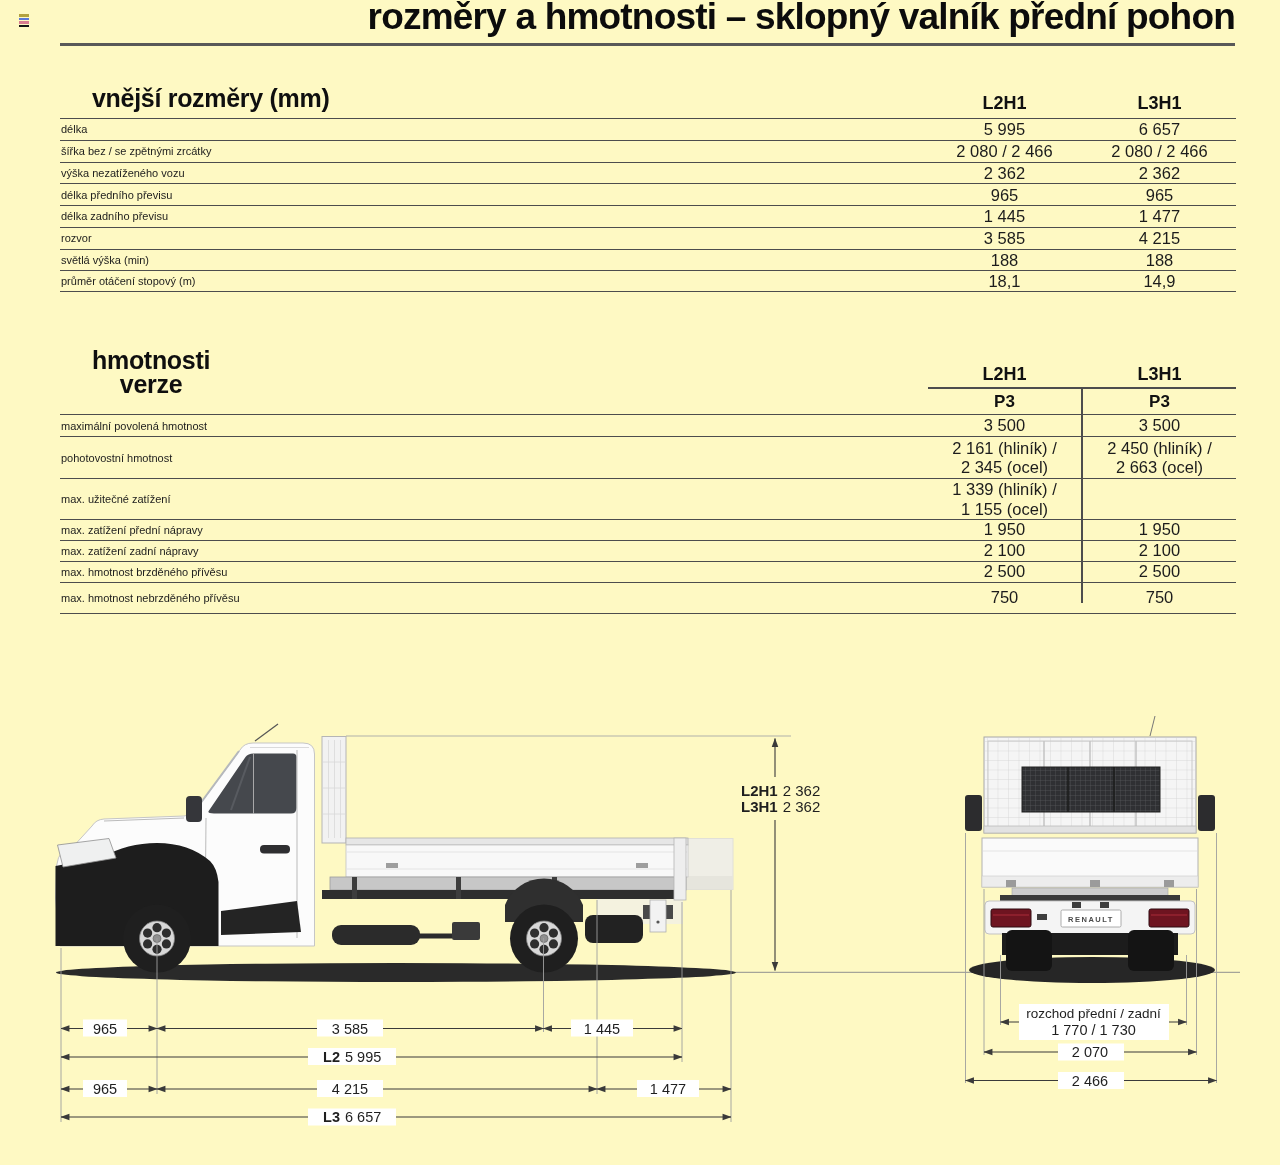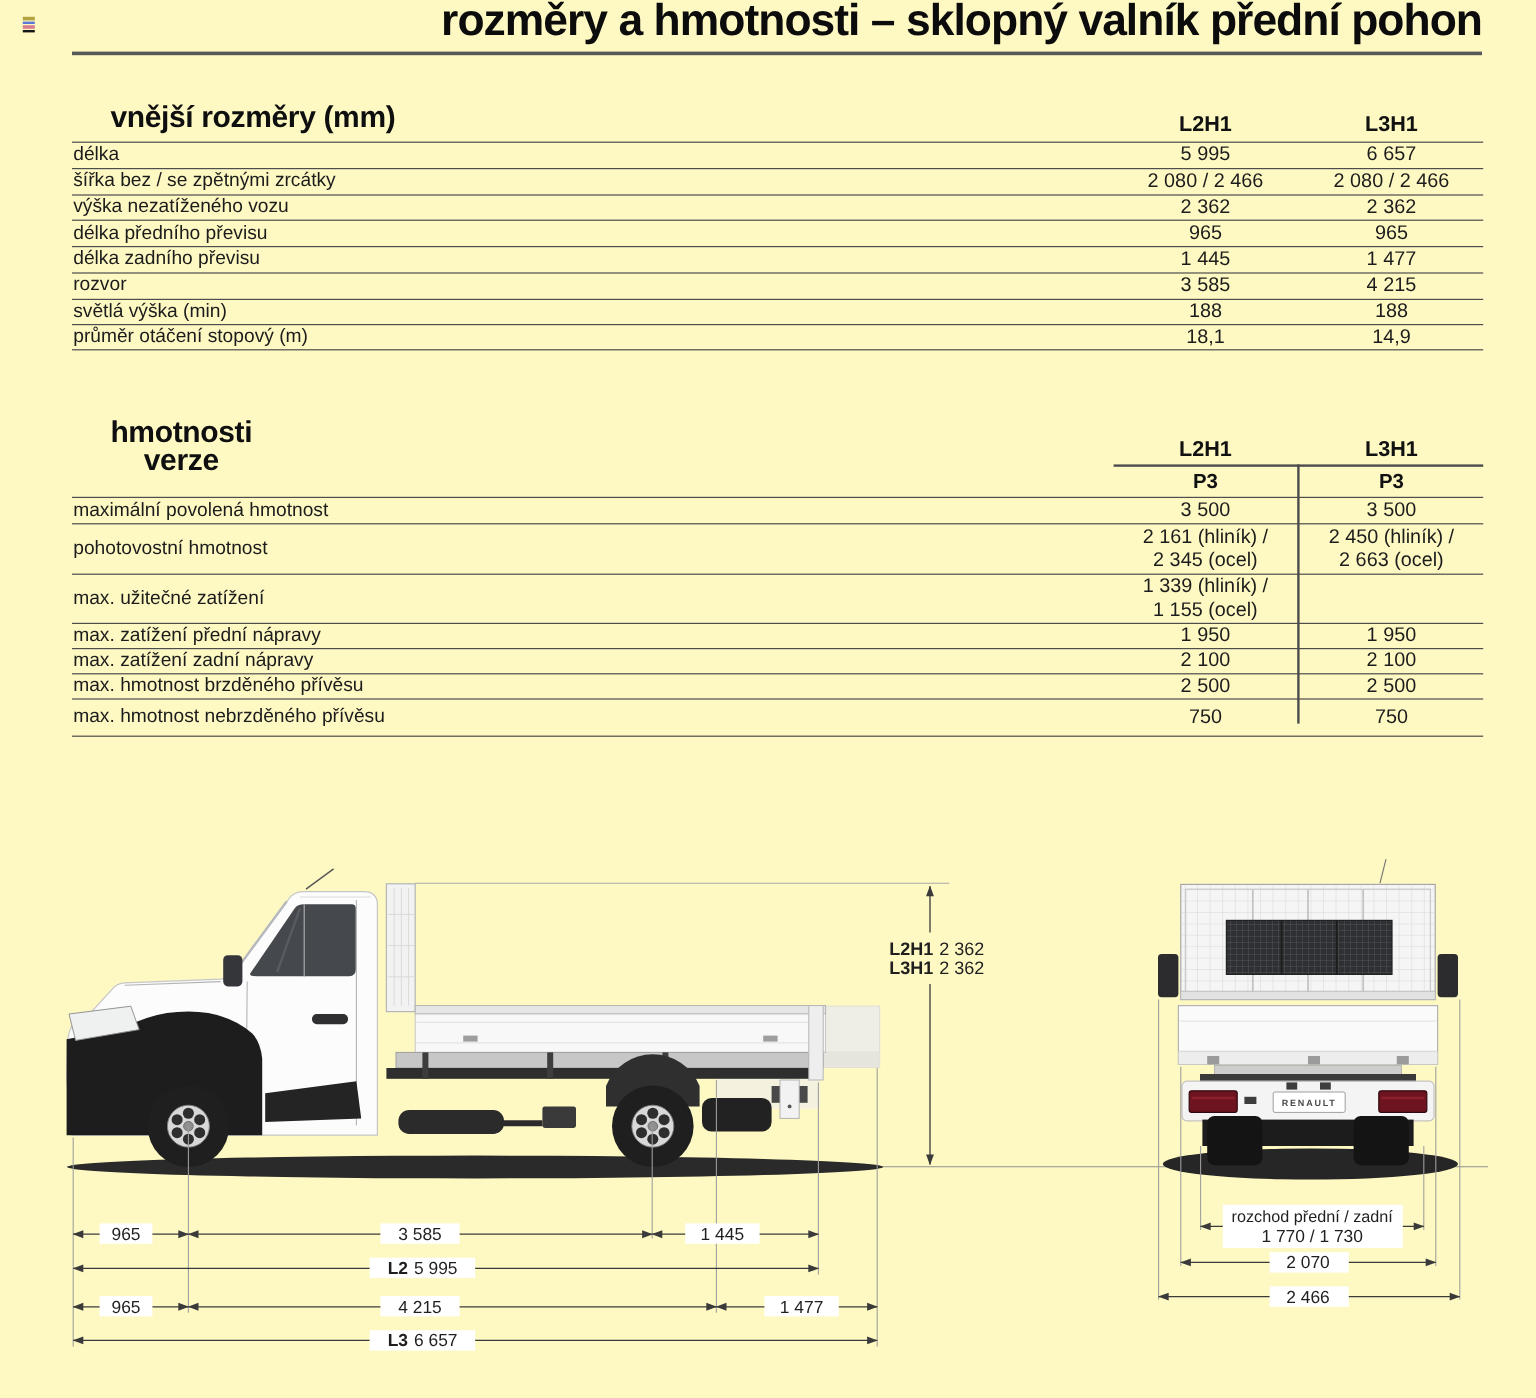--- a/index.html
+++ b/index.html
@@ -14,21 +14,21 @@
   .title-rule{position:absolute;left:60px;right:45px;top:43px;height:2.5px;background:#595959;}
 
   
   .spec{position:absolute;left:60px;right:44px;}
   .spec-title{position:absolute;left:0;top:0;font-size:25px;line-height:26px;font-weight:800;letter-spacing:-0.3px;color:#0f0f0f;margin-left:32px;}
   .colhead{position:absolute;width:153px;text-align:center;font-size:18px;font-weight:800;color:#111;}
   .c1{left:868px;} .c2{left:1023px;}
   .rows{position:absolute;left:0;right:0;}
   .t-row{position:relative;border-top:1.5px solid #4d4d4d;box-sizing:border-box;}
   .t-row:last-child{border-bottom:1.5px solid #4d4d4d;}
-  .lbl{position:absolute;left:1px;top:50%;transform:translateY(-50%);font-size:16px;white-space:nowrap;color:#1c1c1c;}
+  .lbl{position:absolute;left:1px;top:50%;transform:translateY(-50%);font-size:11px;white-space:nowrap;color:#1c1c1c;}
   .val{position:absolute;width:153px;text-align:center;font-size:16.5px;color:#1c1c1c;top:50%;transform:translateY(-50%);}
   .val .vl{line-height:19.5px;}
   .vl:empty{display:none;}
 
   
   #dims{top:85px;height:210px;}
   #dims .colhead{top:8px;}
   #dims .rows{top:33px;}
   #dims .t-row{height:21.75px;}
 

